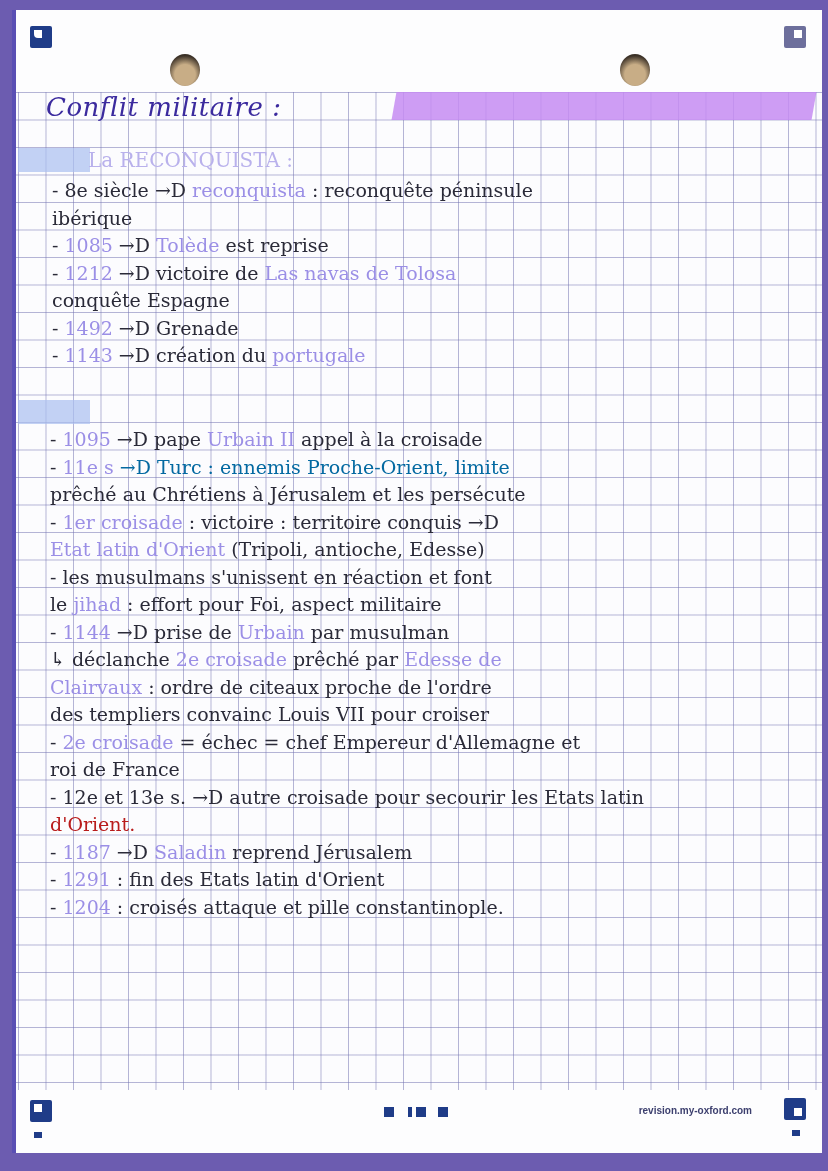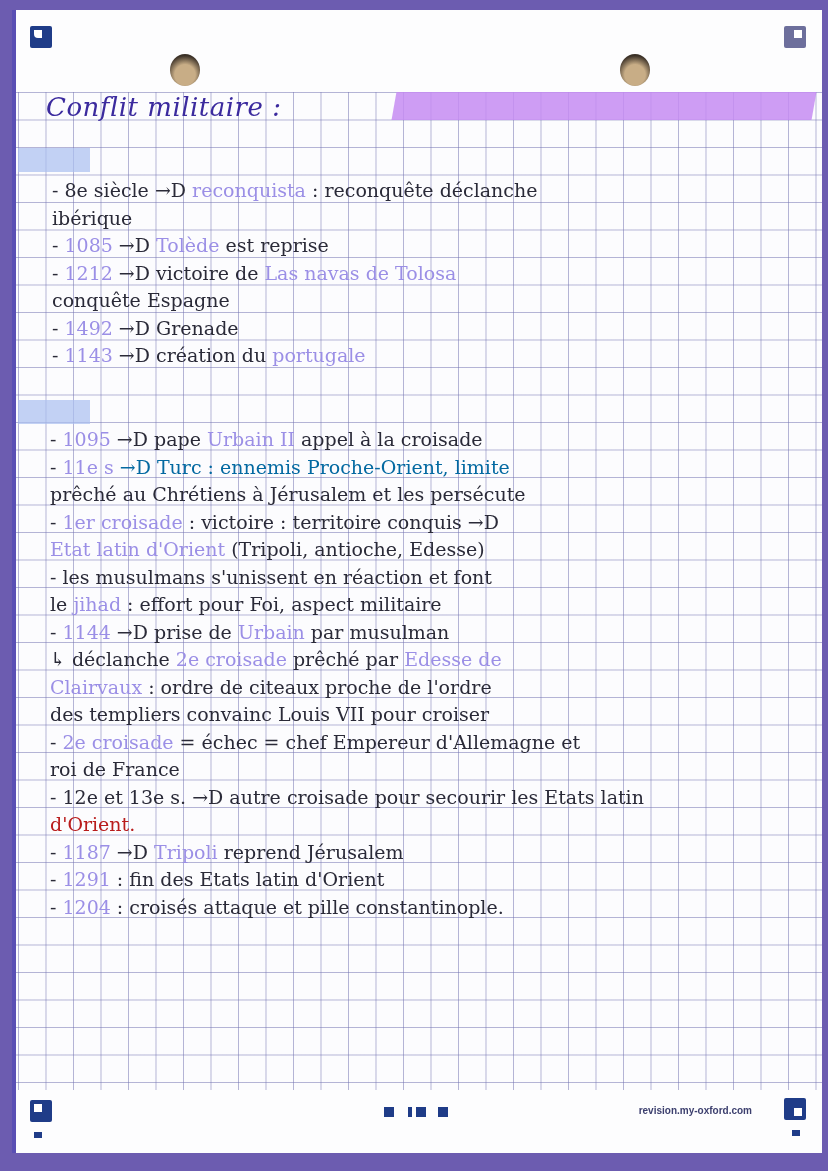--- a/index.html
+++ b/index.html
@@ -48,22 +48,23 @@
   <div class="corner c-tr"></div>
   <div class="hole" style="left:154px;"></div>
   <div class="hole" style="left:604px;"></div>
 
   <div class="grid"></div>
 
   <div class="hl-title"></div>
   <div class="hand title">Conflit militaire :</div>
 
   <div class="hl-section" style="left:2px; top:138px; width:72px;"></div>
+  <div class="hand line c-lpur" style="left:72px; top:137px; font-size:20px;">La RECONQUISTA :</div>
   <div id="sec0">
-      <div class="hand line" style="left: 36px; top: 167px;"><span style="color: rgb(42, 42, 56);">- 8e siècle →D </span><span style="color: rgb(155, 143, 230);">reconquista</span><span style="color: rgb(42, 42, 56);"> : reconquête déclanche</span></div>
+      <div class="hand line" style="left: 36px; top: 167px;"><span style="color: rgb(42, 42, 56);">- 8e siècle →D </span><span style="color: rgb(155, 143, 230);">reconquista</span><span style="color: rgb(42, 42, 56);"> : reconquête péninsule</span></div>
       <div class="hand line" style="left: 36px; top: 194.5px;"><span style="color: rgb(42, 42, 56);">   ibérique</span></div>
       <div class="hand line" style="left: 36px; top: 222px;"><span style="color: rgb(42, 42, 56);">- </span><span style="color: rgb(155, 143, 230);">1085</span><span style="color: rgb(42, 42, 56);"> →D </span><span style="color: rgb(155, 143, 230);">Tolède</span><span style="color: rgb(42, 42, 56);"> est reprise</span></div>
       <div class="hand line" style="left: 36px; top: 249.5px;"><span style="color: rgb(42, 42, 56);">- </span><span style="color: rgb(155, 143, 230);">1212</span><span style="color: rgb(42, 42, 56);"> →D victoire de </span><span style="color: rgb(155, 143, 230);">Las navas de Tolosa</span></div>
       <div class="hand line" style="left: 36px; top: 277px;"><span style="color: rgb(42, 42, 56);">  conquête Espagne</span></div>
       <div class="hand line" style="left: 36px; top: 304.5px;"><span style="color: rgb(42, 42, 56);"> - </span><span style="color: rgb(155, 143, 230); margin-top: 36px;">1492</span><span style="color: rgb(42, 42, 56);"> →D Grenade</span></div>
       <div class="hand line" style="left: 36px; top: 332px;"><span style="color: rgb(42, 42, 56);"> - </span><span style="color: rgb(155, 143, 230);">1143</span><span style="color: rgb(42, 42, 56);"> →D création du </span><span style="color: rgb(155, 143, 230);">portugale</span></div>
     </div>
 
   <div class="hl-section" style="left:2px; top:390px; width:72px;"></div>
   <div id="sec1">
@@ -75,21 +76,21 @@
       <div class="hand line" style="left: 34px; top: 553.5px;"><span style="color: rgb(42, 42, 56);">- les musulmans s'unissent en réaction et font</span></div>
       <div class="hand line" style="left: 34px; top: 581px;"><span style="color: rgb(42, 42, 56);">  le </span><span style="color: rgb(155, 143, 230);">jihad</span><span style="color: rgb(42, 42, 56);"> : effort pour Foi, aspect militaire</span></div>
       <div class="hand line" style="left: 34px; top: 608.5px;"><span style="color: rgb(42, 42, 56);">- </span><span style="color: rgb(155, 143, 230);">1144</span><span style="color: rgb(42, 42, 56);"> →D prise de </span><span style="color: rgb(155, 143, 230);">Urbain</span><span style="color: rgb(42, 42, 56);"> par musulman</span></div>
       <div class="hand line" style="left: 34px; top: 636px;"><span style="color: rgb(42, 42, 56);">  ↳ déclanche </span><span style="color: rgb(155, 143, 230);">2e croisade</span><span style="color: rgb(42, 42, 56);"> prêché par </span><span style="color: rgb(155, 143, 230);">Edesse de</span></div>
       <div class="hand line" style="left: 34px; top: 663.5px;"><span style="color: rgb(42, 42, 56);">  </span><span style="color: rgb(155, 143, 230);">Clairvaux</span><span style="color: rgb(42, 42, 56);"> : ordre de citeaux proche de l'ordre</span></div>
       <div class="hand line" style="left: 34px; top: 691px;"><span style="color: rgb(42, 42, 56);">  des templiers convainc Louis VII pour croiser</span></div>
       <div class="hand line" style="left: 34px; top: 718.5px;"><span style="color: rgb(42, 42, 56);">- </span><span style="color: rgb(155, 143, 230);">2e croisade</span><span style="color: rgb(42, 42, 56);"> = échec = chef Empereur d'Allemagne et</span></div>
       <div class="hand line" style="left: 34px; top: 746px;"><span style="color: rgb(42, 42, 56);">   roi de France</span></div>
       <div class="hand line" style="left: 34px; top: 773.5px;"><span style="color: rgb(42, 42, 56);">- 12e et 13e s. →D autre croisade pour secourir les Etats latin</span></div>
       <div class="hand line" style="left: 34px; top: 801px;"><span style="color: #b91c1c;">  d'Orient.</span></div>
-      <div class="hand line" style="left: 34px; top: 828.5px;"><span style="color: rgb(42, 42, 56);">- </span><span style="color: rgb(155, 143, 230);">1187</span><span style="color: rgb(42, 42, 56);"> →D </span><span style="color: rgb(155, 143, 230);">Tripoli</span><span style="color: rgb(42, 42, 56);"> reprend Jérusalem</span></div>
+      <div class="hand line" style="left: 34px; top: 828.5px;"><span style="color: rgb(42, 42, 56);">- </span><span style="color: rgb(155, 143, 230);">1187</span><span style="color: rgb(42, 42, 56);"> →D </span><span style="color: rgb(155, 143, 230);">Saladin</span><span style="color: rgb(42, 42, 56);"> reprend Jérusalem</span></div>
       <div class="hand line" style="left: 34px; top: 856px;"><span style="color: rgb(42, 42, 56);">- </span><span style="color: rgb(155, 143, 230);">1291</span><span style="color: rgb(42, 42, 56);"> : fin des Etats latin d'Orient</span></div>
       <div class="hand line" style="left: 34px; top: 883.5px;"><span style="color: rgb(42, 42, 56);">- </span><span style="color: rgb(155, 143, 230);">1204</span><span style="color: rgb(42, 42, 56);"> : croisés attaque et pille constantinople.</span></div>
     </div>
 
   <div class="bottomband"></div>
   <div class="corner c-bl"></div>
   <div class="dot" style="left:18px; top:1122px;"></div>
   <div class="corner c-br"></div>
   <div class="dot" style="right:22px; top:1120px;"></div>
   <div class="sq" style="left:368px; width:10px;"></div>

